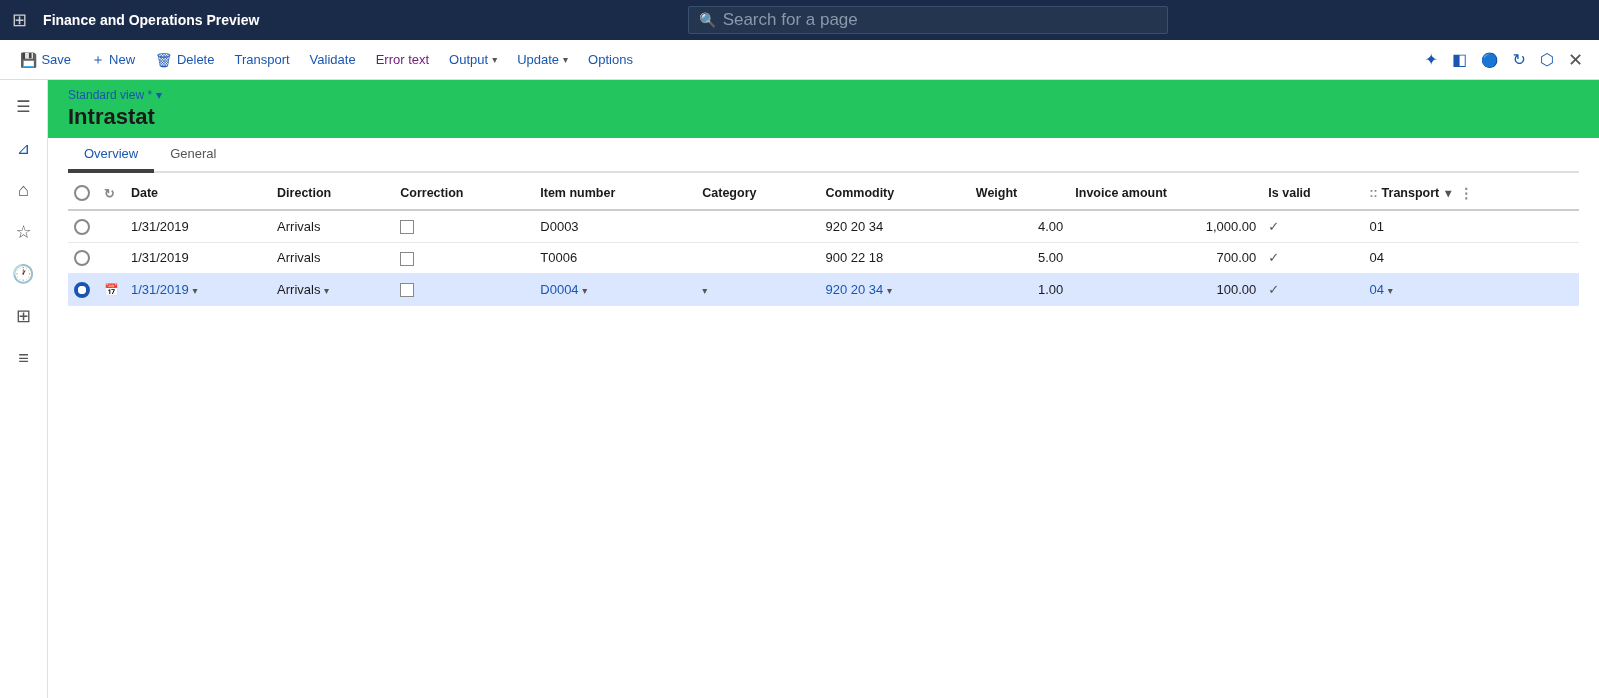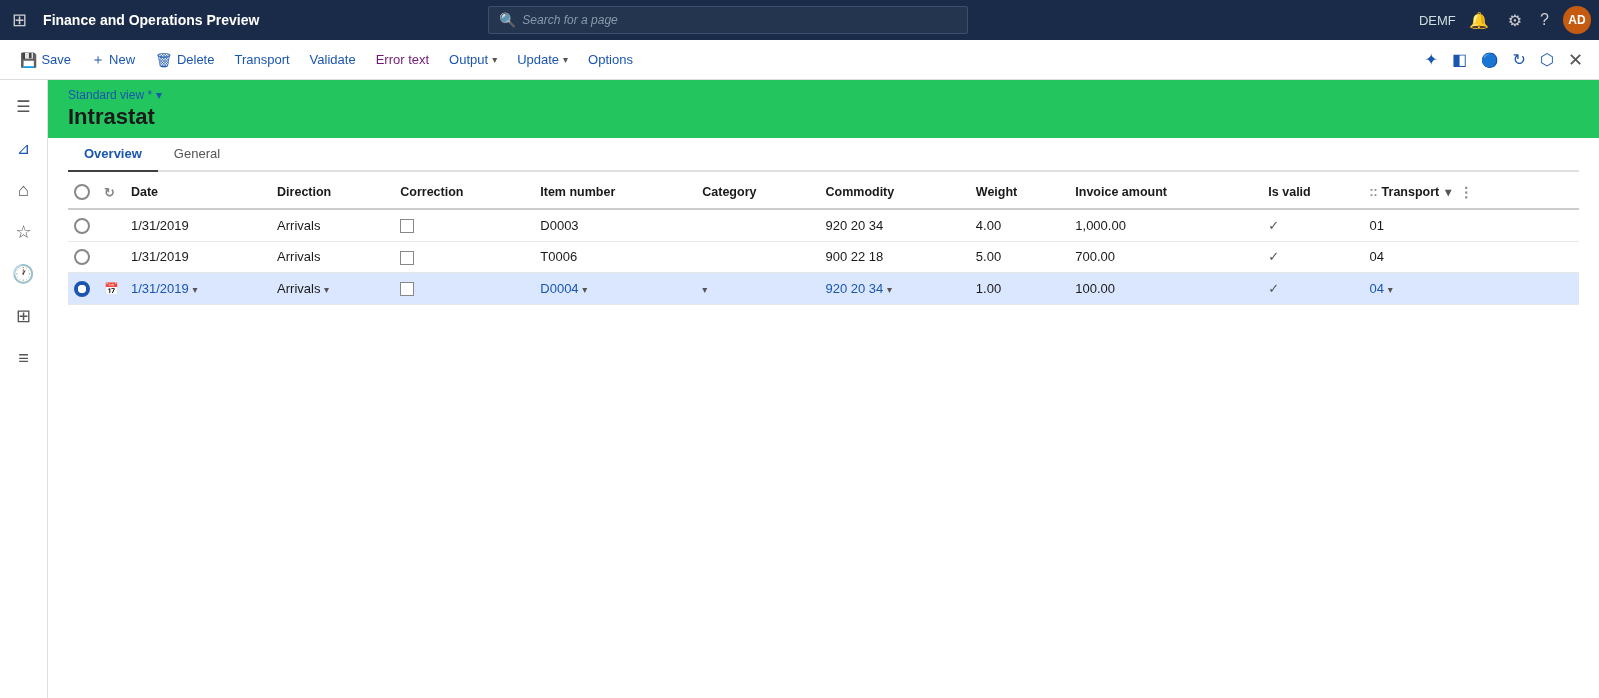--- a/index.html
+++ b/index.html
@@ -28,23 +28,22 @@
       align-items: center;
       padding: 0 10px;
       height: 28px;
       gap: 6px;
     }
     .top-nav .search-bar input {
       background: transparent;
       border: none;
       outline: none;
       color: #bef264;
-      font-size: 12px;
+      font-size: 17px;
       width: 100%;
-      font-style: italic;
     }
     .top-nav .search-bar input::placeholder { color: #8899aa; }
     .top-nav .nav-right { display: flex; align-items: center; gap: 10px; margin-left: auto; }
     .top-nav .nav-right span { color: #cdd; font-size: 13px; cursor: pointer; }
     .top-nav .nav-right .icon-btn { color: #ccc; font-size: 16px; cursor: pointer; padding: 2px 4px; }
     .top-nav .avatar {
       width: 28px; height: 28px; border-radius: 50%;
       background: #c55a11; color: #fff; display: flex;
       align-items: center; justify-content: center;
       font-size: 12px; font-weight: 700; cursor: pointer;
@@ -117,36 +116,36 @@
     
     .tabs {
       display: flex; gap: 0;
       border-bottom: 2px solid #e0e0e0;
       margin: 0 20px;
     }
     .tab {
       padding: 8px 16px; font-size: 13px; cursor: pointer;
       color: #555; border-bottom: 3px solid transparent; margin-bottom: -2px;
     }
-    .tab.active { color: #1a56b0; border-bottom: 2px solid #404040; font-weight: 700; }
+    .tab.active { color: #1a56b0; border-bottom: 4px solid #404040; font-weight: 400; }
 
     
     .table-area { flex: 1; overflow: auto; padding: 0 20px; }
     table { width: 100%; border-collapse: collapse; margin-top: 4px; }
     thead tr { border-bottom: 2px solid #ccc; }
     thead th {
       padding: 8px 6px; text-align: left; font-weight: 600;
       font-size: 12.5px; color: #1a1a1a; white-space: nowrap;
       user-select: none; cursor: pointer;
     }
     thead th.right { text-align: left; }
     tbody tr { border-bottom: 1px solid #e8e8e8; }
     tbody tr.selected { background: #dbe7ff; }
     tbody td { padding: 7px 6px; font-size: 13px; color: #1a1a1a; vertical-align: middle; }
-    tbody td.right { }
+    tbody td.right { text-align: right; }
     .select-col { width: 30px; }
     .refresh-col { width: 24px; }
 
     
     .row-checkbox {
       width: 14px; height: 14px; border: 1px solid #888;
       display: inline-block; cursor: pointer; vertical-align: middle;
       background: #fff;
     }
     .row-radio {
@@ -185,27 +184,20 @@
   </style>
 </head>
 <body>
 
 <div class="top-nav">
   <span class="app-grid-icon">⊞</span>
   <span class="app-title">Finance and Operations Preview</span>
   <div class="search-bar">
     <span style="color:#8899aa;font-size:14px;">🔍</span>
     <input type="text" placeholder="Search for a page" style="">
-  </div>
-  <div class="nav-right">
-    <span class="nav-right">DEMF</span>
-    <span class="icon-btn">🔔</span>
-    <span class="icon-btn">⚙</span>
-    <span class="icon-btn">?</span>
-    <div class="avatar">AD</div>
   </div>
 </div>
 
 <div class="toolbar">
   <button class="tool-btn">
     <span class="icon">💾</span>
     <span>Save</span>
   </button>
   <button class="tool-btn">
     <span class="icon">＋</span>

